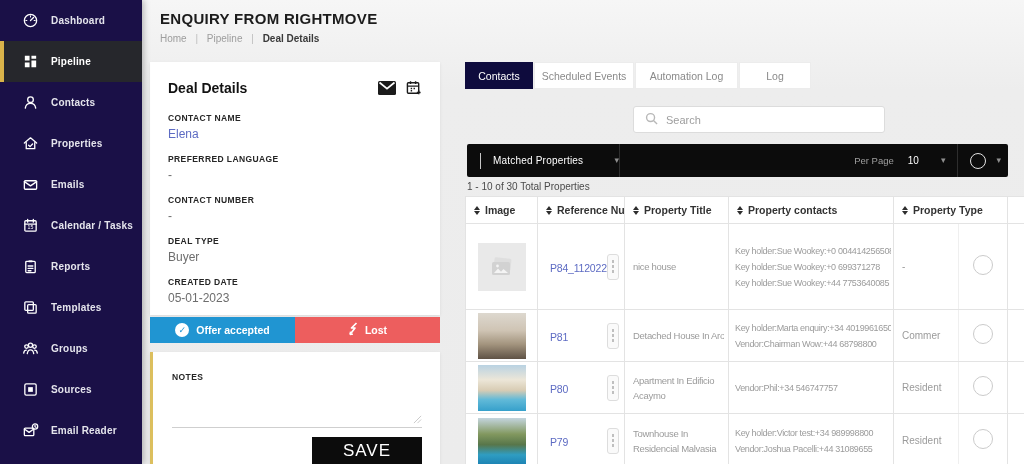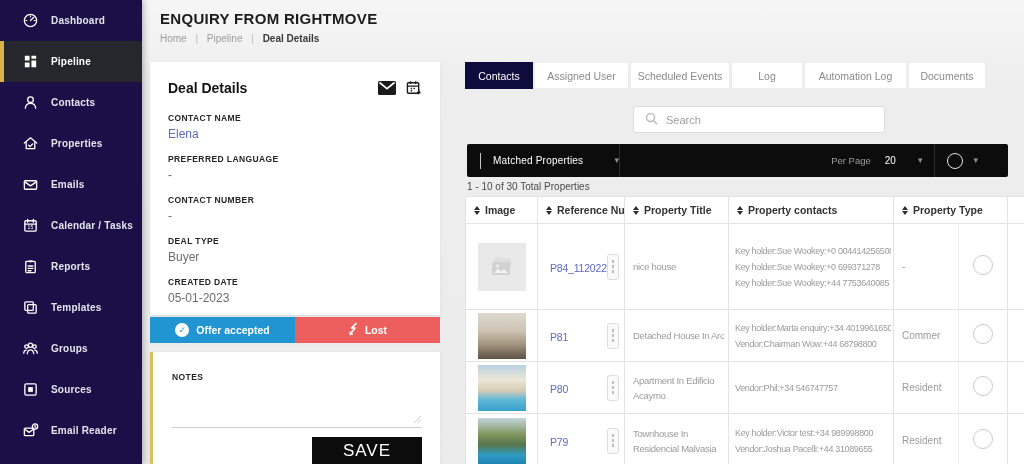--- a/index.html
+++ b/index.html
@@ -109,21 +109,21 @@
   .toolbar {
     position:absolute; left:467px; top:144px; width:541px; height:33px;
     background:#0c0c0c; border-radius:2px; display:flex; align-items:center; color:#fff;
   }
   .tb-tick { width:1px; height:16px; background:#e8e8e8; margin-left:13px; opacity:.85; }
   .tb-filter { display:flex; align-items:center; width:138px; padding-left:12px; cursor:pointer; }
   .tb-filter-label { font-size:10px; letter-spacing:.2px; }
   .caret { font-family:"DejaVu Sans",sans-serif; color:#8f8f8f; font-size:9px; line-height:1; }
   .tb-filter .caret { margin-left:auto; }
   .tb-div { width:1px; height:33px; background:#2e2e2e; }
-  .tb-right { margin-left:auto; display:flex; align-items:center; padding-right:30px; }
+  .tb-right { margin-left:auto; display:flex; align-items:center; padding-right:7px; }
   .tb-perpage-label { color:#9f9f9f; font-size:9.5px; }
   .tb-perpage-value { color:#fff; font-size:10px; margin-left:14px; }
   .tb-right .caret.c1 { margin-left:22px; }
   .tb-right .tb-div { margin:0 12px; }
   .status-circle { width:16px; height:16px; border-radius:50%; border:1.5px solid #e3e3e3; }
   .tb-right .caret.c2 { margin-left:10px; }
 
   
   .results-summary { position:absolute; left:467px; top:181px; font-size:10px; color:#4a4a4a; }
 
@@ -358,25 +358,23 @@
       <svg width="9" height="9" viewBox="0 0 10 10">
           <path d="M1 9 9 1M5 9 9 5" stroke="#b5b5b5" stroke-width="1" fill="none"></path>
         </svg>
     </span>
   </div>
   <button class="save-btn">SAVE</button>
 </div>
 
 <div class="tabs">
   <div class="tab active" style="width:68px">Contacts</div>
-  <div class="tab" style="width:95px">Assigned User</div>
   <div class="tab" style="width:100px">Scheduled Events</div>
+  <div class="tab" style="width:103px">Automation Log</div>
   <div class="tab" style="width:72px">Log</div>
-  <div class="tab" style="width:103px">Automation Log</div>
-  <div class="tab" style="width:78px">Documents</div>
 </div>
 
 <div class="search-box">
   <span>
     <svg width="13" height="13" viewBox="0 0 14 14" fill="none" stroke="#b8b8b8" stroke-width="1.5">
         <circle cx="6" cy="6" r="4.3"></circle>
         <path d="M9.4 9.4 13 13"></path>
       </svg>
   </span>
   <input class="search-input" type="text" placeholder="Search" style="">
@@ -384,21 +382,21 @@
 
 <div class="toolbar">
   <span class="tb-tick"></span>
   <div class="tb-filter">
     <span class="tb-filter-label">Matched Properties</span>
     <span class="caret">▾</span>
   </div>
   <span class="tb-div"></span>
   <div class="tb-right">
     <span class="tb-perpage-label">Per Page</span>
-    <span class="tb-perpage-value">20</span>
+    <span class="tb-perpage-value">10</span>
     <span class="caret c1">▾</span>
     <span class="tb-div"></span>
     <span class="status-circle"></span>
     <span class="caret c2">▾</span>
   </div>
 </div>
 
 <div class="results-summary">1 - 10 of 30 Total Properties</div>
 
 <div class="table-wrap">

